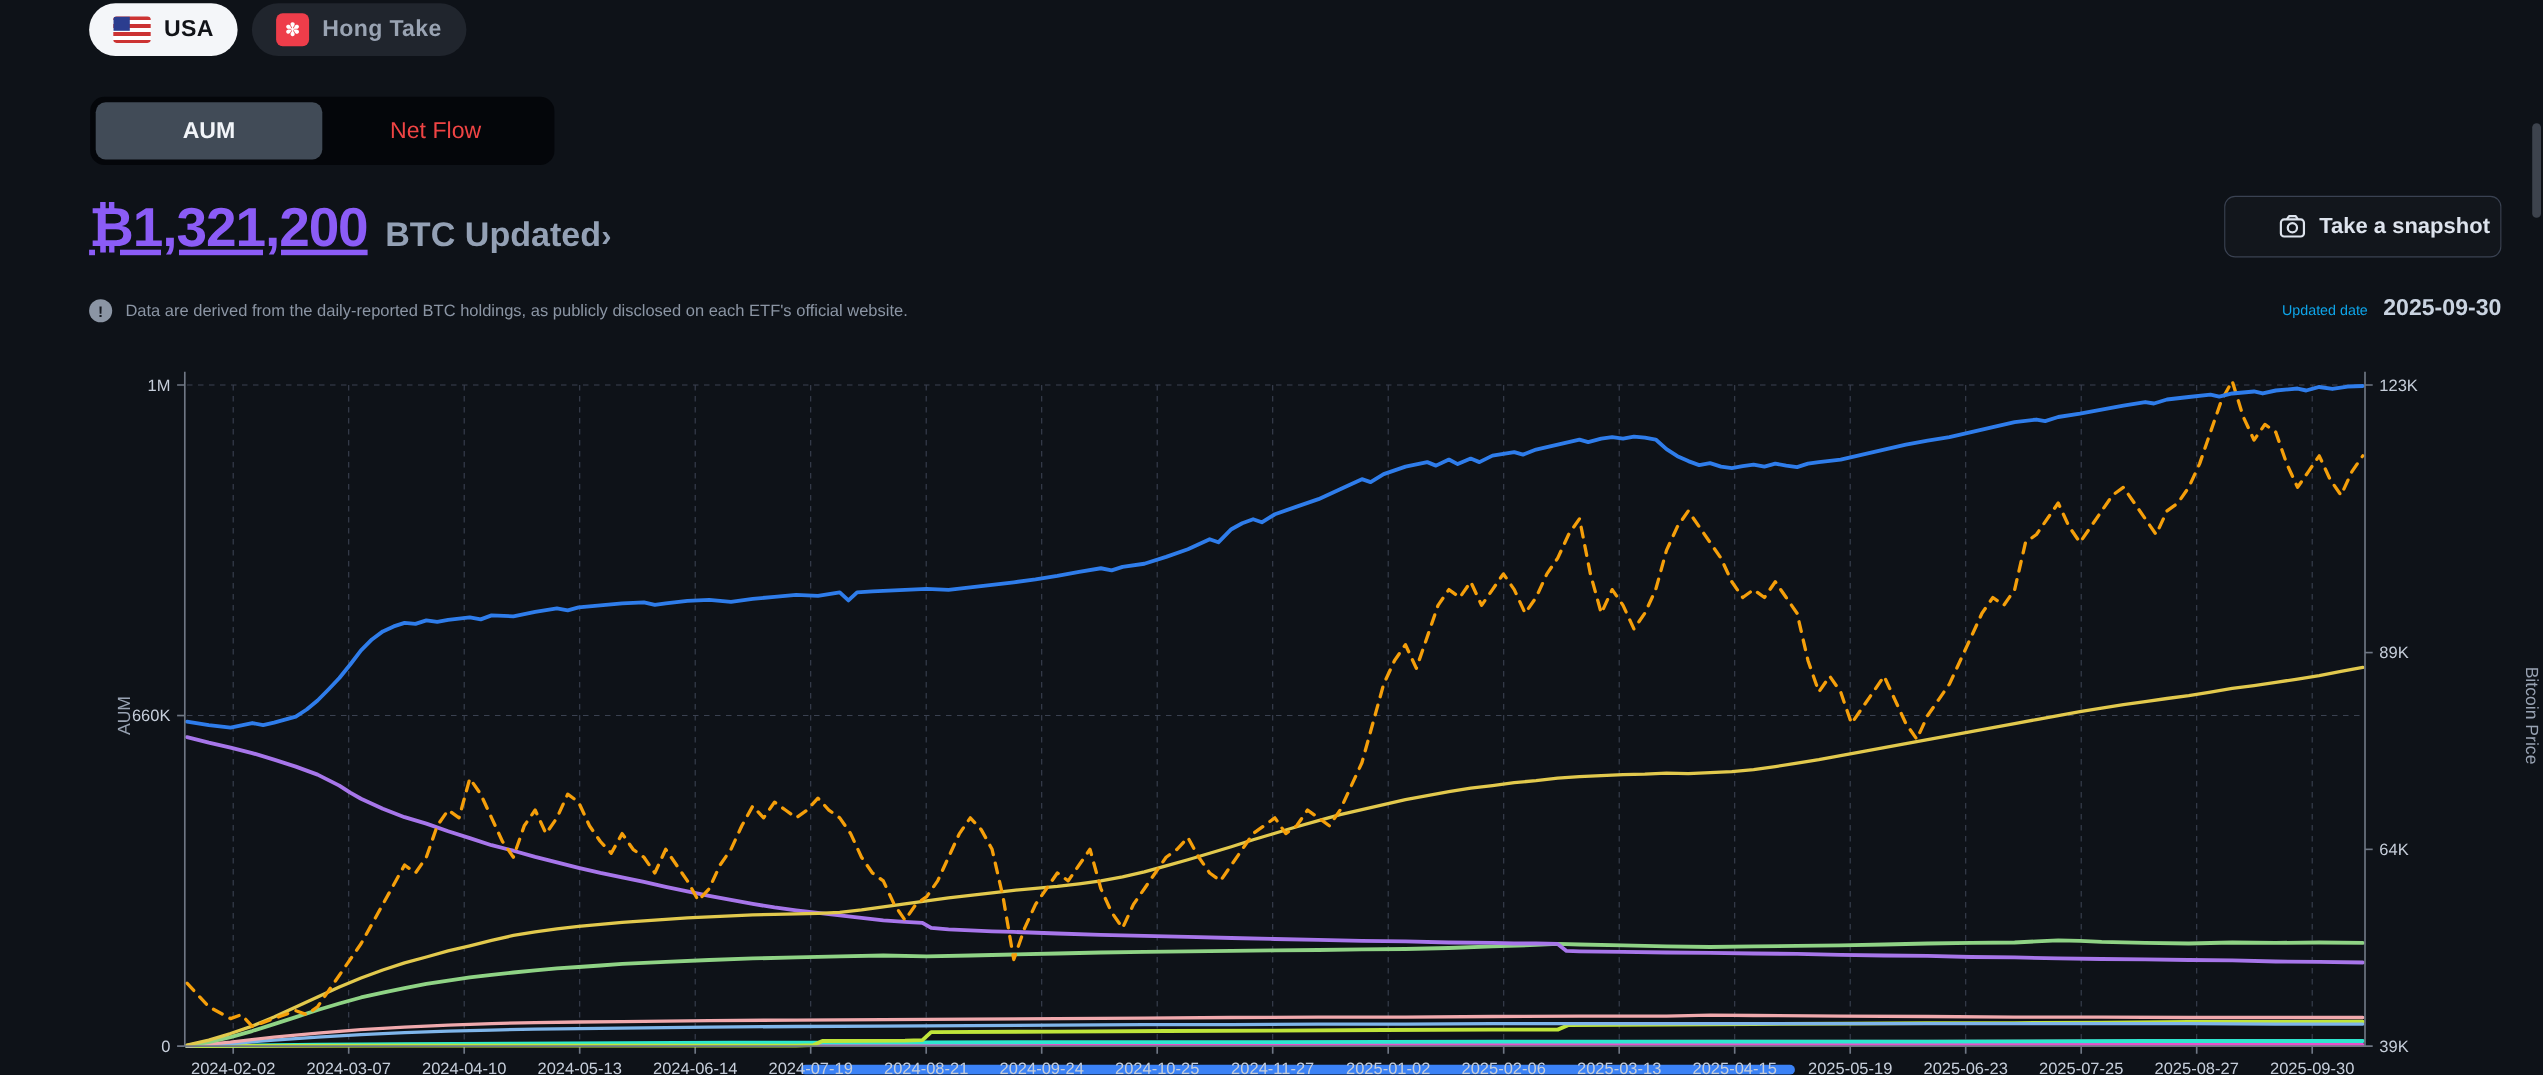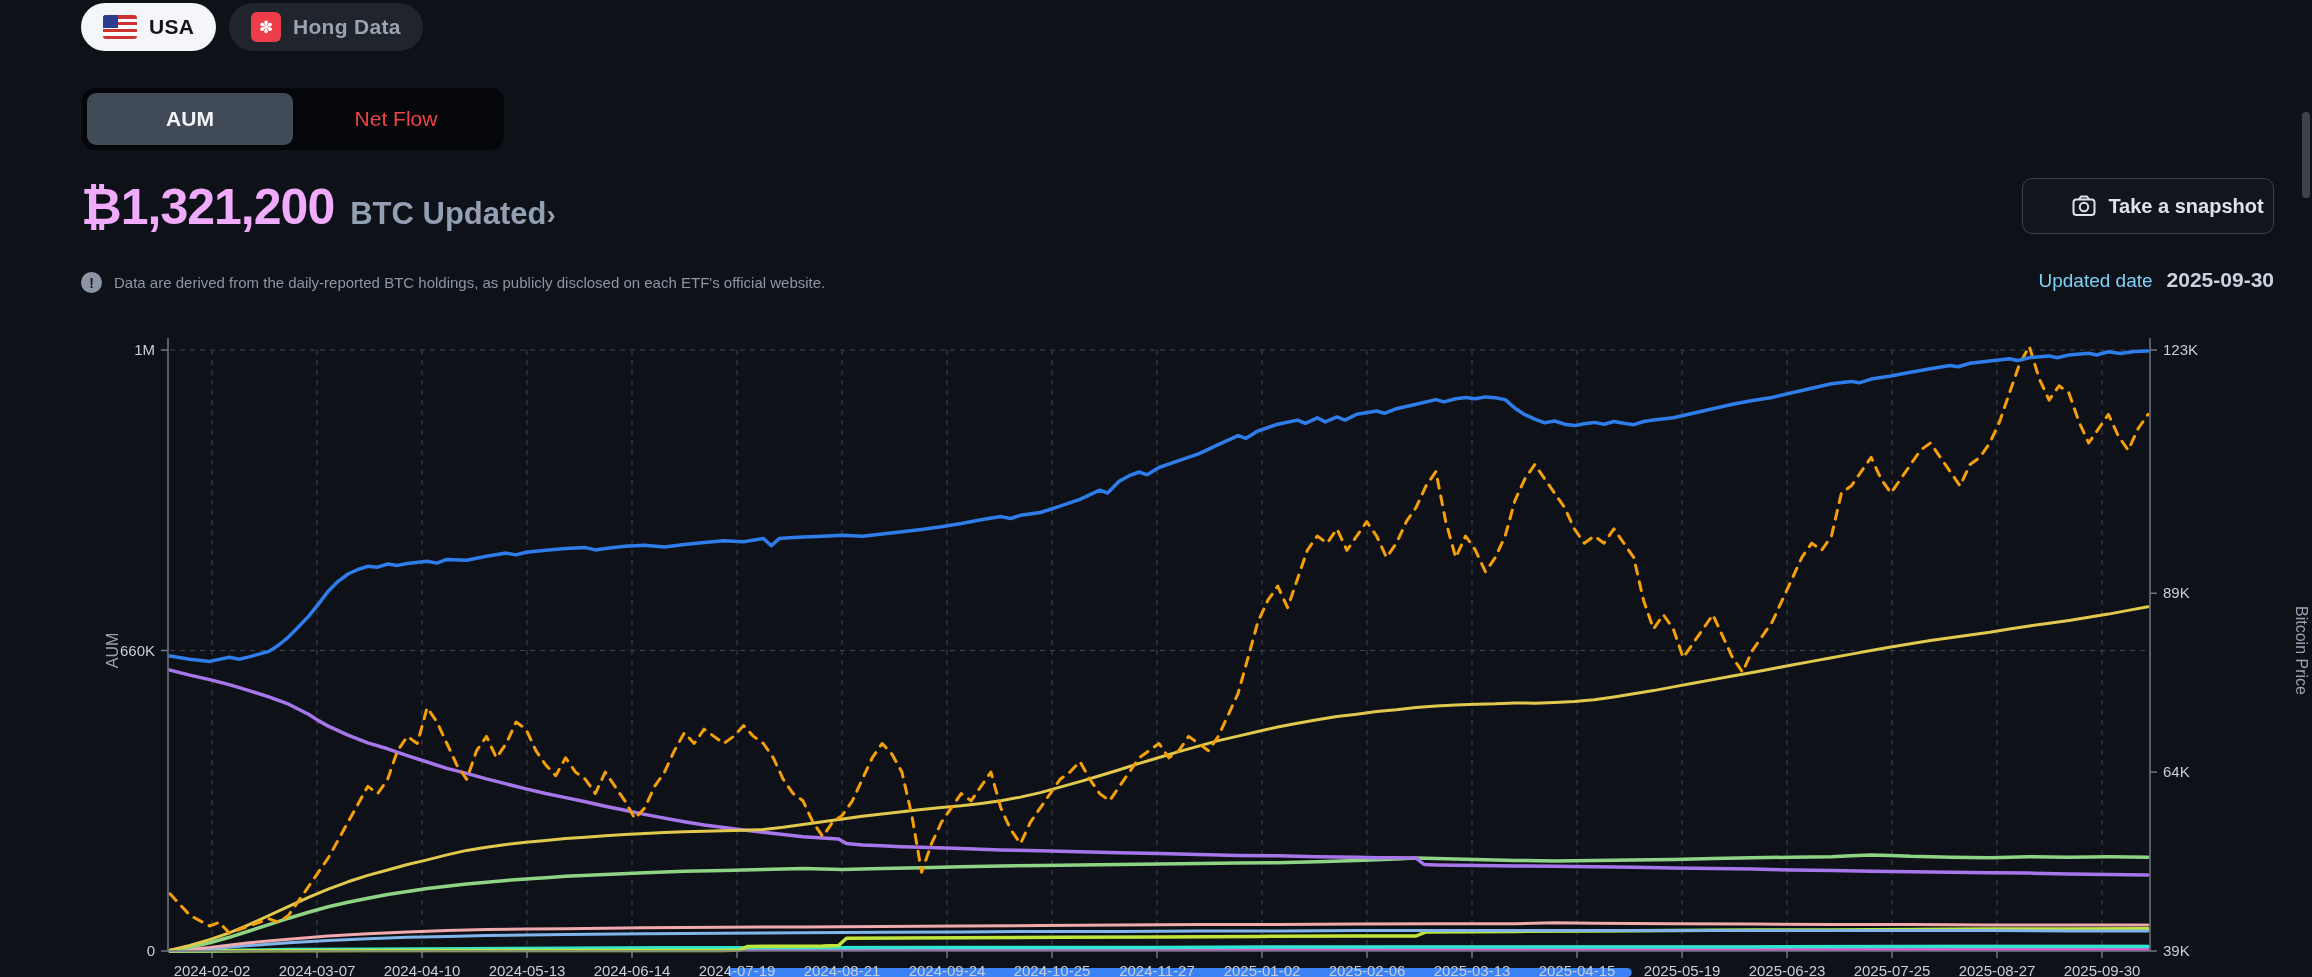--- a/index.html
+++ b/index.html
@@ -20,55 +20,55 @@
 
   
   .toggle { position:absolute; left:82px; top:88px; width:422px; height:62px;
             background:#04060a; border-radius:13px; display:flex; align-items:center; padding:5px; }
   .toggle .opt { flex:1; height:52px; display:flex; align-items:center; justify-content:center;
                  font-size:21px; color:#ef4444; border-radius:9px; cursor:pointer; }
   .toggle .opt.active { background:#414b57; color:#f2f5f9; font-weight:700; }
 
   
   .headline { position:absolute; left:81px; top:178px; display:flex; align-items:baseline; gap:16px; }
-  .headline .value { font-size:50px; font-weight:700; color:#f0abfc; letter-spacing:-1px; }
+  .headline .value { font-size:50px; font-weight:700; color:#8b5cf6; letter-spacing:-1px;text-decoration:underline; }
   .headline .title { font-size:31px; font-weight:700; color:#93a0b4; cursor:pointer; }
   .headline .chev { font-size:28px; color:#93a0b4; font-weight:700; }
 
   .snapshot { position:absolute; left:2022px; top:178px; width:252px; height:56px;
               border:1px solid #3a4252; border-radius:10px; background:rgba(255,255,255,0.02);
               display:flex; align-items:center; justify-content:center; gap:12px;
               color:#dde3ed; font-size:20px; font-weight:700; cursor:pointer;padding-left:40px; }
   .snapshot svg { display:block; }
 
   .note { position:absolute; left:81px; top:272px; display:flex; align-items:center; gap:12px; }
   .note .icon { width:21px; height:21px; border-radius:50%; background:#8b95a4; color:#14181f;
                 font-weight:700; font-size:14px; display:flex; align-items:center; justify-content:center; }
   .note .text { font-size:15px; color:#8b95a4; }
 
   .updated { position:absolute; right:38px; top:268px; display:flex; align-items:baseline; gap:14px; }
-  .updated .lab { font-size:19px; color:#7dd3fc; }
+  .updated .lab { font-size:13px; color:#0ea5e9; }
   .updated .val { font-size:21px; font-weight:700; color:#c9d3e0; }
 
   .chart-wrap { position:absolute; left:0; top:310px; width:1980px; height:667px; }
   svg text { font-family:"Liberation Sans", sans-serif; }
 
   .scrollthumb { position:absolute; right:2px; top:112px; width:8px; height:86px;
                  background:#3d434d; border-radius:4px; cursor:pointer; }
 </style>
 </head>
 <body>
 
 <div class="pill pill-usa">
   <span class="flag-us"></span>
   <span class="label">USA</span>
 </div>
 <div class="pill pill-hk">
   <span class="flag-hk">✽</span>
-  <span class="label">Hong Data</span>
+  <span class="label">Hong Take</span>
 </div>
 
 <div class="toggle">
   <div class="opt active">AUM</div>
   <div class="opt">Net Flow</div>
 </div>
 
 <div class="headline">
   <span class="value">₿1,321,200</span>
   <span class="title"><span>BTC Updated</span><span class="chev">›</span></span>

